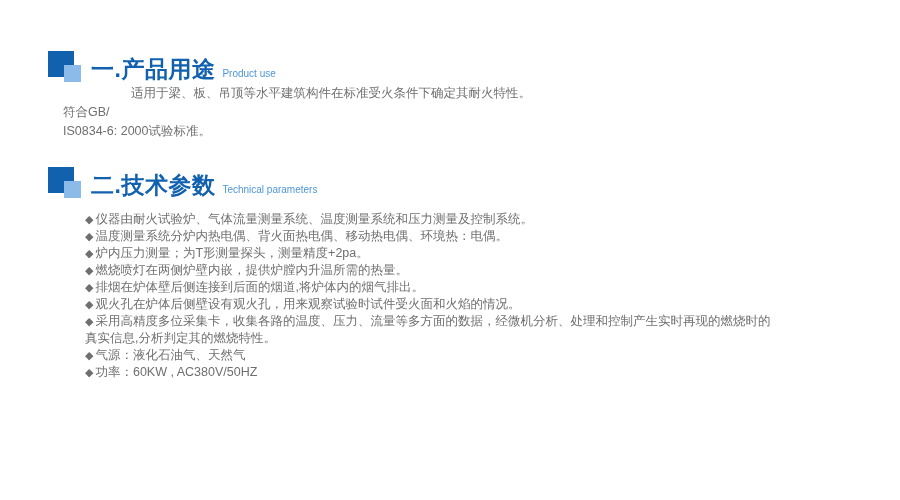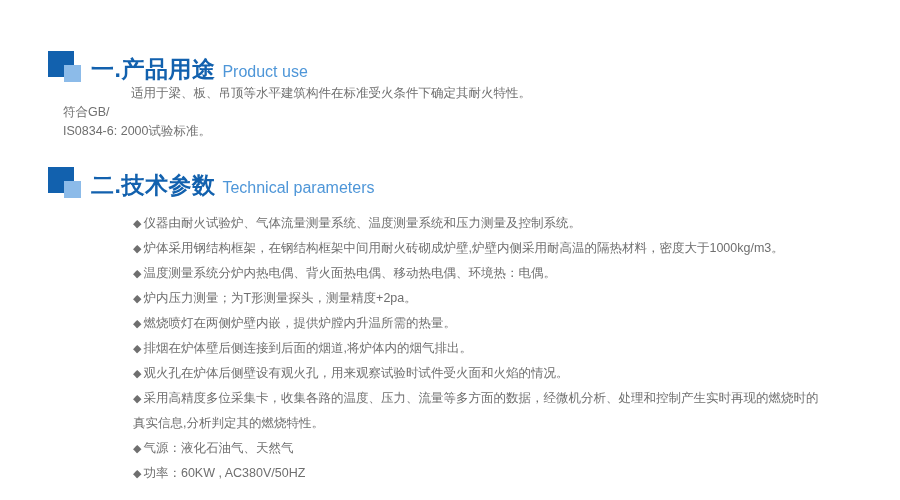--- a/index.html
+++ b/index.html
@@ -36,40 +36,39 @@
     background:var(--light-blue, #8cbbe9);
   }
   .titles { margin-top:4px; white-space:nowrap; }
   .title-cn {
     font-size:23px;
     font-weight:bold;
     color:var(--dark-blue, #1261ae);
     letter-spacing:0.5px;
   }
   .title-en {
-    font-size:16px;
+    font-size:10px;
     color:var(--subtitle-blue, #4e96d8);
     margin-left:7px;
   }
   .body-text {
     position:absolute;
     color:var(--body-gray, #6f6f6f);
     font-size:12.5px;
   }
   #s1-body {
     top:84px; left:63px; right:30px;
     line-height:19px;
   }
   #s1-body .line { white-space:nowrap; }
   #s1-body .line.indented { padding-left:68px; }
   #s2-bullets {
     top:211px; left:85px;
     width:696px;
-    line-height:25px;
-    margin-left:48px;
+    line-height:17px;
   }
   #s2-bullets p { margin:0; }
   .diamond {
     color:var(--body-gray, #6f6f6f);
     font-size:11px;
     margin-right:2px;
   }
 </style>
 </head>
 <body>
@@ -101,21 +100,20 @@
   </div>
   <div class="titles">
     <span class="title-cn">二.技术参数</span><span class="title-en">Technical parameters</span>
   </div>
 </div>
 
 <div class="body-text" id="s2-bullets">
 
     <p><span class="diamond">◆</span><span>仪器由耐火试验炉、气体流量测量系统、温度测量系统和压力测量及控制系统。</span></p>
 
-    <p><span class="diamond">◆</span><span>炉体采用钢结构框架，在钢结构框架中间用耐火砖砌成炉壁,炉壁内侧采用耐高温的隔热材料，密度大于1000kg/m3。</span></p>
 
     <p><span class="diamond">◆</span><span>温度测量系统分炉内热电偶、背火面热电偶、移动热电偶、环境热：电偶。</span></p>
 
     <p><span class="diamond">◆</span><span>炉内压力测量；为T形测量探头，测量精度+2pa。</span></p>
 
     <p><span class="diamond">◆</span><span>燃烧喷灯在两侧炉壁内嵌，提供炉膛内升温所需的热量。</span></p>
 
     <p><span class="diamond">◆</span><span>排烟在炉体壁后侧连接到后面的烟道,将炉体内的烟气排出。</span></p>
 
     <p><span class="diamond">◆</span><span>观火孔在炉体后侧壁设有观火孔，用来观察试验时试件受火面和火焰的情况。</span></p>

